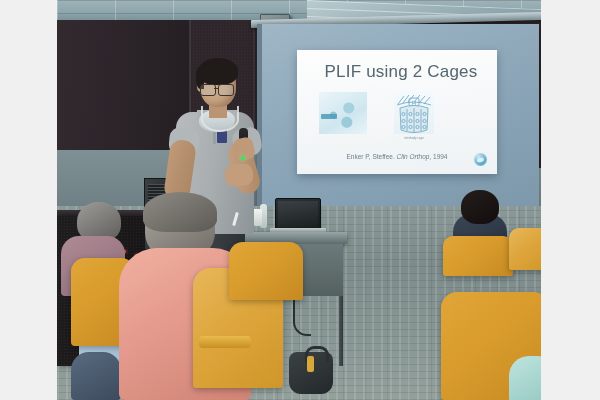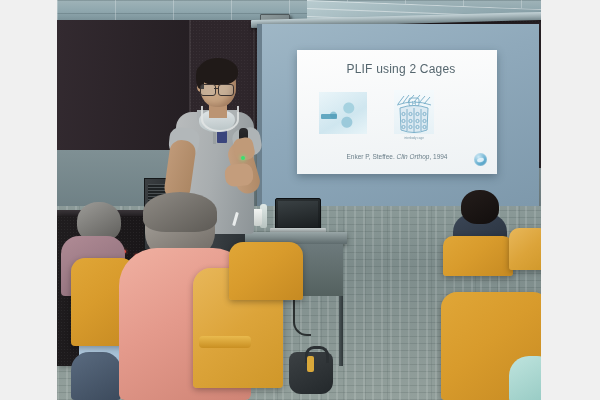--- a/index.html
+++ b/index.html
@@ -97,21 +97,21 @@
   .screen-frame{
     position:absolute;inset:0;border-left:5px solid #6b808e;
   }
   .slide{
     position:absolute;left:40px;top:26px;width:200px;height:124px;
     background:linear-gradient(175deg,#fdfdfd,#eef2f4);
     box-shadow:0 3px 8px rgba(30,50,60,.35);
   }
   .slide-title{
     position:absolute;left:0;right:0;top:12px;text-align:center;
-    font-size:12px;color:#55666e;letter-spacing:.2px;
+    font-size:17px;color:#55666e;letter-spacing:.2px;
     filter:blur(.35px);
     margin-left:8px;
   }
   .slide-img-left{
     position:absolute;left:22px;top:42px;width:48px;height:42px;
     background:
       radial-gradient(circle at 30% 55%, #8fc4d6 0 3px, transparent 4px),
       radial-gradient(circle at 62% 38%, #a6d2e0 0 5px, transparent 6px),
       radial-gradient(circle at 58% 72%, #9ccadb 0 5px, transparent 6px),
       linear-gradient(150deg,#eaf5f9,#cfe6ef 60%,#e8f4f8);

